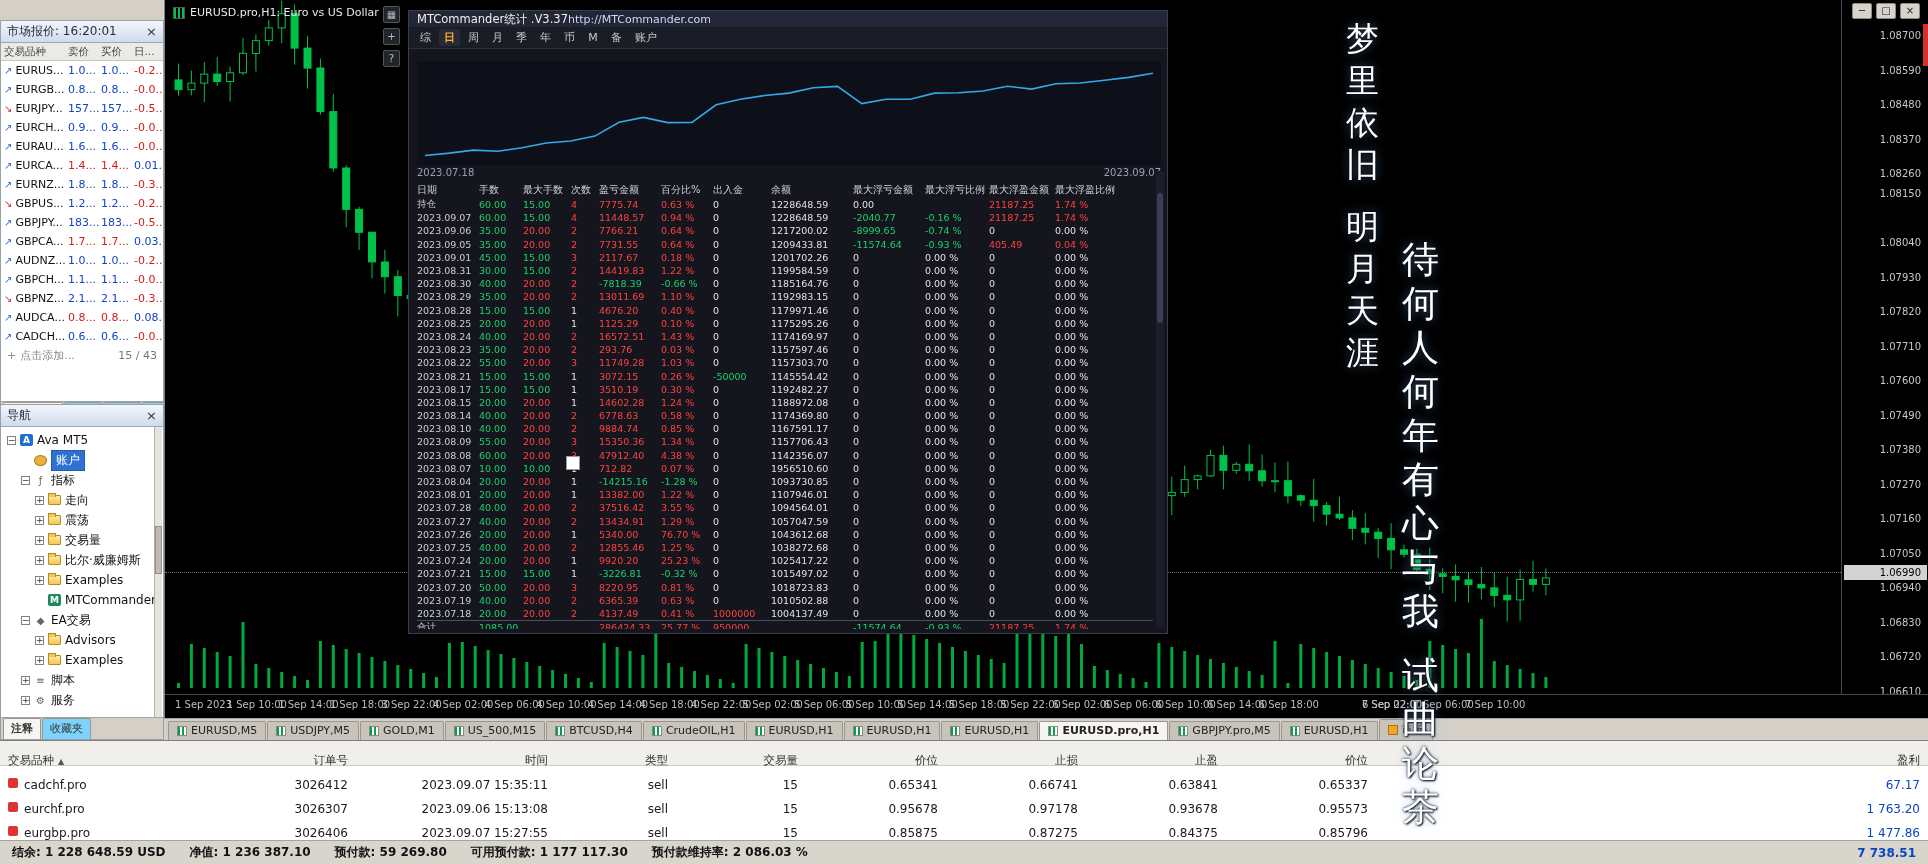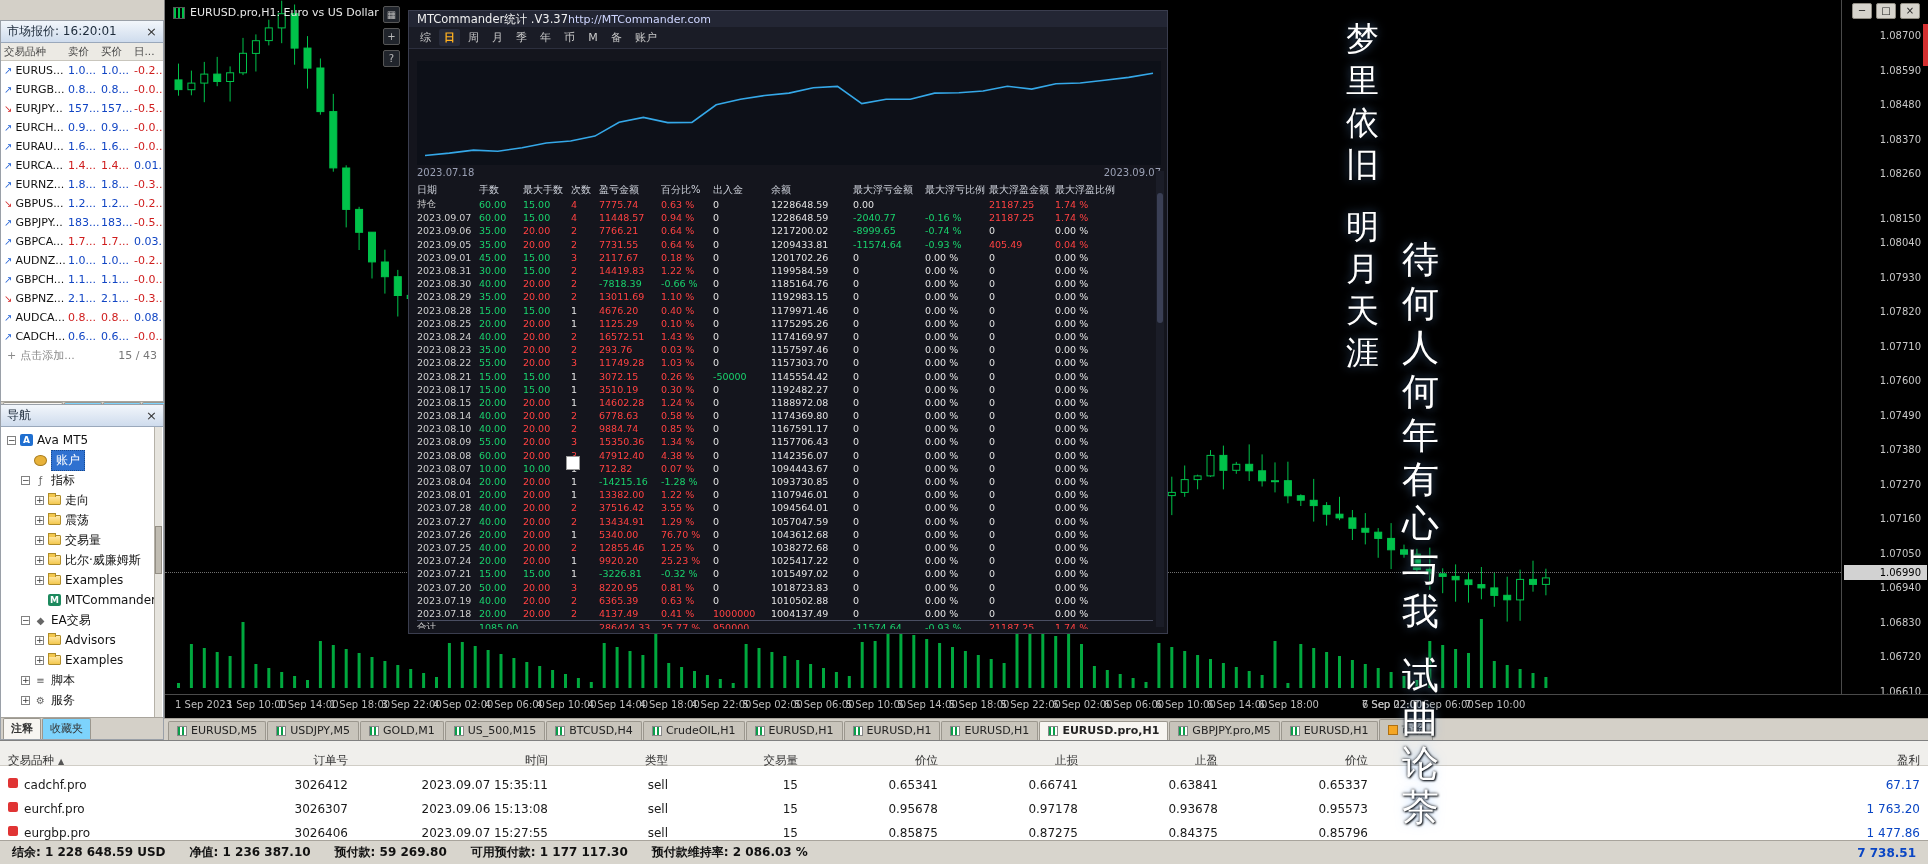--- a/index.html
+++ b/index.html
@@ -705,21 +705,21 @@
         </div>
       <div class="bid-line"></div>
     </div>
     <div class="price-scale" id="price-scale">
       <div class="price-tag">1.06990</div>
     <span class="pl" style="top: 30px;">1.08700</span>
         <span class="pl" style="top: 64.5px;">1.08590</span>
         <span class="pl" style="top: 99px;">1.08480</span>
         <span class="pl" style="top: 133.5px;">1.08370</span>
         <span class="pl" style="top: 168px;">1.08260</span>
-        <span class="pl" style="top: 213px; text-align: center;">1.08150</span>
+        <span class="pl" style="top: 188px; text-align: center;">1.08150</span>
         <span class="pl" style="top: 237px;">1.08040</span>
         <span class="pl" style="top: 271.5px;">1.07930</span>
         <span class="pl" style="top: 306px;">1.07820</span>
         <span class="pl" style="top: 340.5px;">1.07710</span>
         <span class="pl" style="top: 375px;">1.07600</span>
         <span class="pl" style="top: 409.5px;">1.07490</span>
         <span class="pl" style="top: 444px;">1.07380</span>
         <span class="pl" style="top: 478.5px;">1.07270</span>
         <span class="pl" style="top: 513px;">1.07160</span>
         <span class="pl" style="top: 547.5px;">1.07050</span>
@@ -1086,21 +1086,21 @@
           <span class="c-wh">0.00 %</span>
         </div>
         <div class="mtc-grid mtc-row">
           <span class="c-dt">2023.08.07</span>
           <span class="c-gn">10.00</span>
           <span class="c-gn">10.00</span>
           <span class="c-wh">1</span>
           <span class="c-rd">712.82</span>
           <span class="c-rd">0.07 %</span>
           <span class="c-wh">0</span>
-          <span class="c-wh">1094443.67</span>
+          <span class="c-wh">1956510.60</span>
           <span class="c-wh">0</span>
           <span class="c-wh">0.00 %</span>
           <span class="c-wh">0</span>
           <span class="c-wh">0.00 %</span>
         </div>
         <div class="mtc-grid mtc-row">
           <span class="c-dt">2023.08.04</span>
           <span class="c-gn">20.00</span>
           <span class="c-rd">20.00</span>
           <span class="c-wh">1</span>

